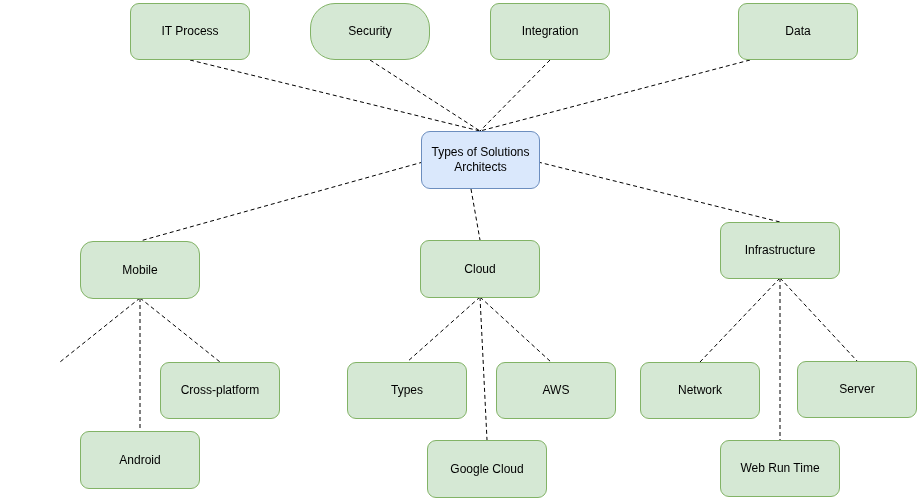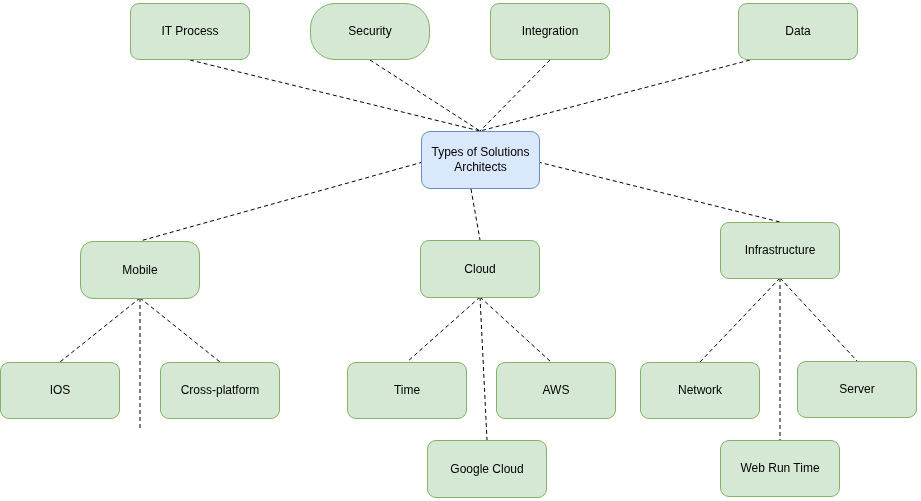--- a/index.html
+++ b/index.html
@@ -98,29 +98,29 @@
   <div class="node green" id="n-mobile">
     <span>Mobile</span>
   </div>
   <div class="node green" id="n-cloud">
     <span>Cloud</span>
   </div>
   <div class="node green" id="n-infrastructure">
     <span>Infrastructure</span>
   </div>
 
-  <div class="node green" id="n-ios">
-    <span>IOS</span>
-  </div>
   <div class="node green" id="n-cross_platform">
     <span>Cross-platform</span>
   </div>
+  <div class="node green" id="n-android">
+    <span>Android</span>
+  </div>
 
   <div class="node green" id="n-azure">
-    <span>Time</span>
+    <span>Types</span>
   </div>
   <div class="node green" id="n-aws">
     <span>AWS</span>
   </div>
   <div class="node green" id="n-google_cloud">
     <span>Google Cloud</span>
   </div>
 
   <div class="node green" id="n-network">
     <span>Network</span>

